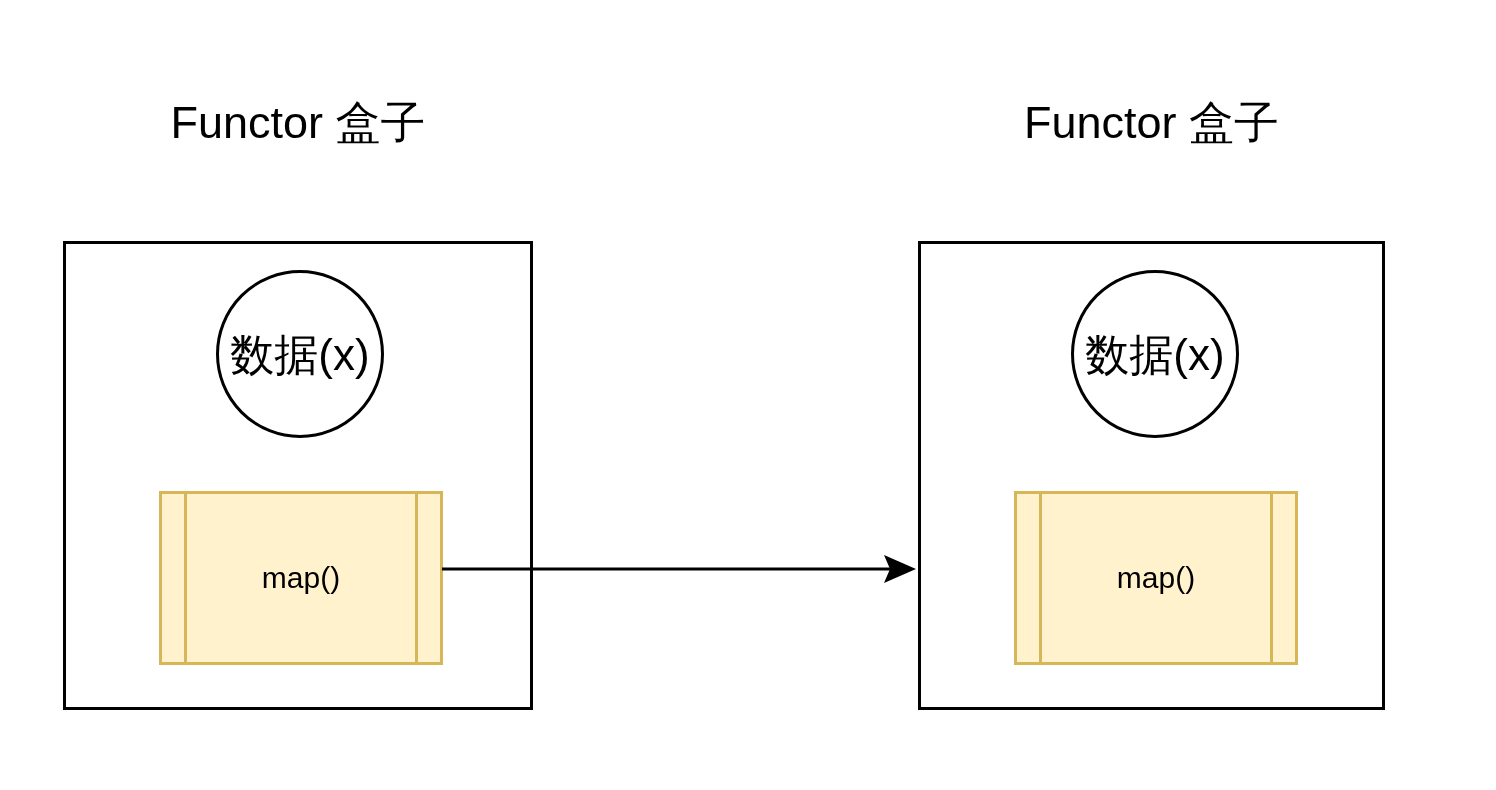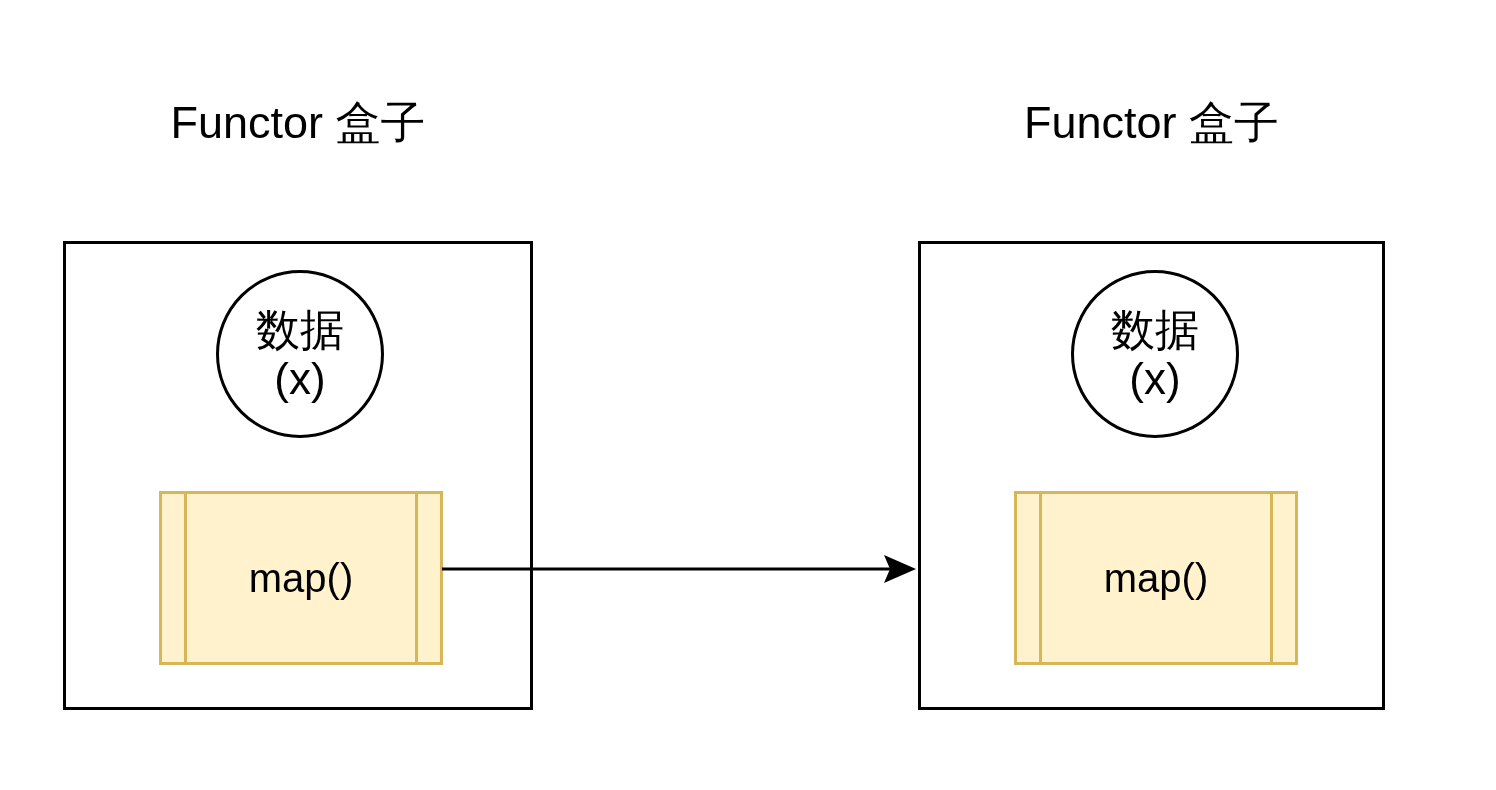--- a/index.html
+++ b/index.html
@@ -39,21 +39,21 @@
   .box-left{left:63px;}
   .box-right{left:918px;width:467px;}
   .data-circle{
     position:absolute;
     left:150px;top:26px;
     width:168px;height:168px;
     border:3px solid var(--line);
     border-radius:50%;
     box-sizing:border-box;
     display:flex;
-    flex-direction:column;
+    flex-direction:row;
     align-items:center;
     justify-content:center;
     text-align:center;
     font-size:44px;
     line-height:49px;
     background:var(--background);
   }
   .map-shape{
     position:absolute;
     left:93px;top:247px;
@@ -69,21 +69,21 @@
   .map-shape::before,.map-shape::after{
     content:"";
     position:absolute;
     top:0;bottom:0;
     width:0;
     border-left:3px solid var(--map-stroke);
   }
   .map-shape::before{left:22px;}
   .map-shape::after{right:22px;}
   .map-label{
-    font-size:40px;
+    font-size:30px;
     line-height:1;
     white-space:nowrap;
   }
   .arrow-layer{
     position:absolute;
     left:0;top:0;
     width:1496px;height:790px;
     pointer-events:none;
   }
   .arrow-label{

